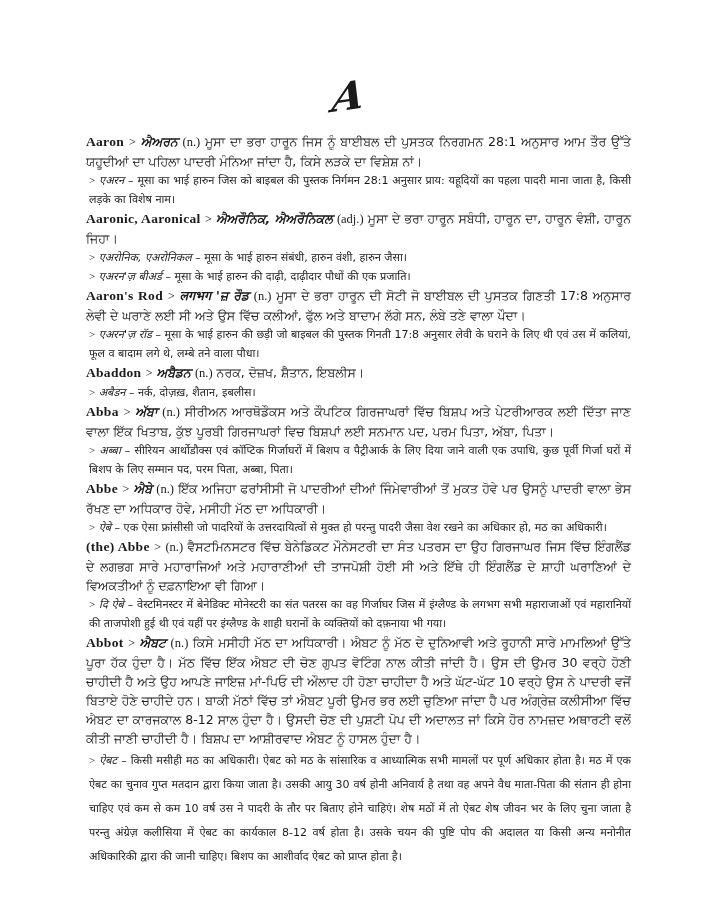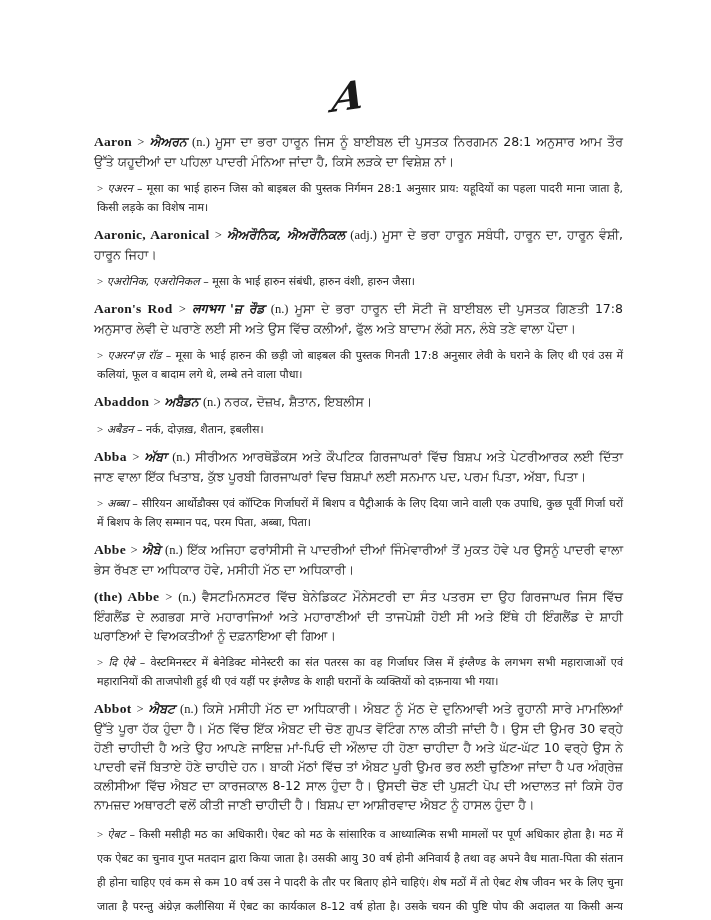--- a/index.html
+++ b/index.html
@@ -23,21 +23,21 @@
     font-weight:bold;
     font-size:40px;
     line-height:1;
     transform:skewX(-14deg) rotate(-8deg);
     margin-left:-14px;
   }
   .content {
     margin:16px 80px 0 86px;
     text-align:justify;
   }
-  p { margin:8px; }
+  p { margin:0; }
   .pa-line { font-size:12.5px; line-height:19px; }
   .hi-line { font-size:11px; line-height:19px; padding-left:3px; }
   .hi-line.wide { line-height:24px; }
   .hw {
     font-family:"Liberation Serif", serif;
     font-weight:bold;
     font-size:13.5px;
     letter-spacing:0.3px;
   }
   .arr { font-family:"Liberation Serif", serif; }
@@ -60,39 +60,41 @@
       <p class="pa-line"><b class="hw">Aaron</b> <span class="arr">&gt;</span> <i class="tr">ਐਅਰਨ</i> <span class="pos">(n.)</span> <span class="def">ਮੂਸਾ ਦਾ ਭਰਾ ਹਾਰੂਨ ਜਿਸ ਨੂੰ ਬਾਈਬਲ ਦੀ ਪੁਸਤਕ ਨਿਰਗਮਨ 28:1 ਅਨੁਸਾਰ ਆਮ ਤੌਰ ਉੱਤੇ ਯਹੂਦੀਆਂ ਦਾ ਪਹਿਲਾ ਪਾਦਰੀ ਮੰਨਿਆ ਜਾਂਦਾ ਹੈ, ਕਿਸੇ ਲੜਕੇ ਦਾ ਵਿਸ਼ੇਸ਼ ਨਾਂ।</span></p>
       <p class="hi-line"><span class="arr">&gt;</span> <i class="tr">एअरन</i> <span class="dash">–</span> <span class="def">मूसा का भाई हारुन जिस को बाइबल की पुस्तक निर्गमन 28:1 अनुसार प्राय: यहूदियों का पहला पादरी माना जाता है, किसी लड़के का विशेष नाम।</span></p>
     </div>
 
     <div class="entry">
       <p class="pa-line"><b class="hw">Aaronic, Aaronical</b> <span class="arr">&gt;</span> <i class="tr">ਐਅਰੌਨਿਕ, ਐਅਰੌਨਿਕਲ</i> <span class="pos">(adj.)</span> <span class="def">ਮੂਸਾ ਦੇ ਭਰਾ ਹਾਰੂਨ ਸਬੰਧੀ, ਹਾਰੂਨ ਦਾ, ਹਾਰੂਨ ਵੰਸ਼ੀ, ਹਾਰੂਨ ਜਿਹਾ।</span></p>
       <p class="hi-line"><span class="arr">&gt;</span> <i class="tr">एअरोनिक, एअरोनिकल</i> <span class="dash">–</span> <span class="def">मूसा के भाई हारुन संबंधी, हारुन वंशी, हारुन जैसा।</span></p>
     </div>
 
     <div class="entry">
+      <p class="hi-line"><span class="arr">&gt;</span> <i class="tr">एअरन'ज़ बीअर्ड</i> <span class="dash">–</span> <span class="def">मूसा के भाई हारुन की दाढ़ी, दाढ़ीदार पौधों की एक प्रजाति।</span></p>
     </div>
 
     <div class="entry">
       <p class="pa-line"><b class="hw">Aaron's Rod</b> <span class="arr">&gt;</span> <i class="tr">लगभग 'ਜ਼ ਰੌਡ</i> <span class="pos">(n.)</span> <span class="def">ਮੂਸਾ ਦੇ ਭਰਾ ਹਾਰੂਨ ਦੀ ਸੋਟੀ ਜੋ ਬਾਈਬਲ ਦੀ ਪੁਸਤਕ ਗਿਣਤੀ 17:8 ਅਨੁਸਾਰ ਲੇਵੀ ਦੇ ਘਰਾਣੇ ਲਈ ਸੀ ਅਤੇ ਉਸ ਵਿੱਚ ਕਲੀਆਂ, ਫੁੱਲ ਅਤੇ ਬਾਦਾਮ ਲੱਗੇ ਸਨ, ਲੰਬੇ ਤਣੇ ਵਾਲਾ ਪੌਦਾ।</span></p>
       <p class="hi-line"><span class="arr">&gt;</span> <i class="tr">एअरन'ज़ रॉड</i> <span class="dash">–</span> <span class="def">मूसा के भाई हारुन की छड़ी जो बाइबल की पुस्तक गिनती 17:8 अनुसार लेवी के घराने के लिए थी एवं उस में कलियां, फूल व बादाम लगे थे, लम्बे तने वाला पौधा।</span></p>
     </div>
 
     <div class="entry">
       <p class="pa-line"><b class="hw">Abaddon</b> <span class="arr">&gt;</span> <i class="tr">ਅਬੈਡਨ</i> <span class="pos">(n.)</span> <span class="def">ਨਰਕ, ਦੋਜ਼ਖ, ਸ਼ੈਤਾਨ, ਇਬਲੀਸ।</span></p>
       <p class="hi-line"><span class="arr">&gt;</span> <i class="tr">अबैडन</i> <span class="dash">–</span> <span class="def">नर्क, दोज़ख़, शैतान, इबलीस।</span></p>
     </div>
 
     <div class="entry">
       <p class="pa-line"><b class="hw">Abba</b> <span class="arr">&gt;</span> <i class="tr">ਅੱਬਾ</i> <span class="pos">(n.)</span> <span class="def">ਸੀਰੀਅਨ ਆਰਥੋਡੌਕਸ ਅਤੇ ਕੌਪਟਿਕ ਗਿਰਜਾਘਰਾਂ ਵਿੱਚ ਬਿਸ਼ਪ ਅਤੇ ਪੇਟਰੀਆਰਕ ਲਈ ਦਿੱਤਾ ਜਾਣ ਵਾਲਾ ਇੱਕ ਖਿਤਾਬ, ਕੁੱਝ ਪੂਰਬੀ ਗਿਰਜਾਘਰਾਂ ਵਿਚ ਬਿਸ਼ਪਾਂ ਲਈ ਸਨਮਾਨ ਪਦ, ਪਰਮ ਪਿਤਾ, ਅੱਬਾ, ਪਿਤਾ।</span></p>
       <p class="hi-line"><span class="arr">&gt;</span> <i class="tr">अब्बा</i> <span class="dash">–</span> <span class="def">सीरियन आर्थोडौक्स एवं कॉप्टिक गिर्जाघरों में बिशप व पैट्रीआर्क के लिए दिया जाने वाली एक उपाधि, कुछ पूर्वी गिर्जा घरों में बिशप के लिए सम्मान पद, परम पिता, अब्बा, पिता।</span></p>
     </div>
 
     <div class="entry">
       <p class="pa-line"><b class="hw">Abbe</b> <span class="arr">&gt;</span> <i class="tr">ਐਬੇ</i> <span class="pos">(n.)</span> <span class="def">ਇੱਕ ਅਜਿਹਾ ਫਰਾਂਸੀਸੀ ਜੋ ਪਾਦਰੀਆਂ ਦੀਆਂ ਜਿੰਮੇਵਾਰੀਆਂ ਤੋਂ ਮੁਕਤ ਹੋਵੇ ਪਰ ਉਸਨੂੰ ਪਾਦਰੀ ਵਾਲਾ ਭੇਸ ਰੱਖਣ ਦਾ ਅਧਿਕਾਰ ਹੋਵੇ, ਮਸੀਹੀ ਮੱਠ ਦਾ ਅਧਿਕਾਰੀ।</span></p>
+      <p class="hi-line"><span class="arr">&gt;</span> <i class="tr">ऐबे</i> <span class="dash">–</span> <span class="def">एक ऐसा फ्रांसीसी जो पादरियों के उत्तरदायित्वों से मुक्त हो परन्तु पादरी जैसा वेश रखने का अधिकार हो, मठ का अधिकारी।</span></p>
     </div>
 
     <div class="entry">
       <p class="pa-line"><b class="hw">(the) Abbe</b> <span class="arr">&gt;</span> <i class="tr"></i> <span class="pos">(n.)</span> <span class="def">ਵੈਸਟਮਿਨਸਟਰ ਵਿੱਚ ਬੇਨੇਡਿਕਟ ਮੌਨੇਸਟਰੀ ਦਾ ਸੰਤ ਪਤਰਸ ਦਾ ਉਹ ਗਿਰਜਾਘਰ ਜਿਸ ਵਿੱਚ ਇੰਗਲੈਂਡ ਦੇ ਲਗਭਗ ਸਾਰੇ ਮਹਾਰਾਜਿਆਂ ਅਤੇ ਮਹਾਰਾਣੀਆਂ ਦੀ ਤਾਜਪੋਸ਼ੀ ਹੋਈ ਸੀ ਅਤੇ ਇੱਥੇ ਹੀ ਇੰਗਲੈਂਡ ਦੇ ਸ਼ਾਹੀ ਘਰਾਣਿਆਂ ਦੇ ਵਿਅਕਤੀਆਂ ਨੂੰ ਦਫ਼ਨਾਇਆ ਵੀ ਗਿਆ।</span></p>
       <p class="hi-line"><span class="arr">&gt;</span> <i class="tr">दि ऐबे</i> <span class="dash">–</span> <span class="def">वेस्टमिनस्टर में बेनेडिक्ट मोनेस्टरी का संत पतरस का वह गिर्जाघर जिस में इंग्लैण्ड के लगभग सभी महाराजाओं एवं महारानियों की ताजपोशी हुई थी एवं यहीं पर इंग्लैण्ड के शाही घरानों के व्यक्तियों को दफ़नाया भी गया।</span></p>
     </div>
 
     <div class="entry">
       <p class="pa-line"><b class="hw">Abbot</b> <span class="arr">&gt;</span> <i class="tr">ਐਬਟ</i> <span class="pos">(n.)</span> <span class="def">ਕਿਸੇ ਮਸੀਹੀ ਮੱਠ ਦਾ ਅਧਿਕਾਰੀ। ਐਬਟ ਨੂੰ ਮੱਠ ਦੇ ਦੁਨਿਆਵੀ ਅਤੇ ਰੂਹਾਨੀ ਸਾਰੇ ਮਾਮਲਿਆਂ ਉੱਤੇ ਪੂਰਾ ਹੱਕ ਹੁੰਦਾ ਹੈ। ਮੱਠ ਵਿੱਚ ਇੱਕ ਐਬਟ ਦੀ ਚੋਣ ਗੁਪਤ ਵੋਟਿੰਗ ਨਾਲ ਕੀਤੀ ਜਾਂਦੀ ਹੈ। ਉਸ ਦੀ ਉਮਰ 30 ਵਰ੍ਹੇ ਹੋਣੀ ਚਾਹੀਦੀ ਹੈ ਅਤੇ ਉਹ ਆਪਣੇ ਜਾਇਜ਼ ਮਾਂ-ਪਿਓ ਦੀ ਔਲਾਦ ਹੀ ਹੋਣਾ ਚਾਹੀਦਾ ਹੈ ਅਤੇ ਘੱਟ-ਘੱਟ 10 ਵਰ੍ਹੇ ਉਸ ਨੇ ਪਾਦਰੀ ਵਜੋਂ ਬਿਤਾਏ ਹੋਣੇ ਚਾਹੀਦੇ ਹਨ। ਬਾਕੀ ਮੱਠਾਂ ਵਿੱਚ ਤਾਂ ਐਬਟ ਪੂਰੀ ਉਮਰ ਭਰ ਲਈ ਚੁਣਿਆ ਜਾਂਦਾ ਹੈ ਪਰ ਅੰਗ੍ਰੇਜ਼ ਕਲੀਸੀਆ ਵਿੱਚ ਐਬਟ ਦਾ ਕਾਰਜਕਾਲ 8-12 ਸਾਲ ਹੁੰਦਾ ਹੈ। ਉਸਦੀ ਚੋਣ ਦੀ ਪੁਸ਼ਟੀ ਪੋਪ ਦੀ ਅਦਾਲਤ ਜਾਂ ਕਿਸੇ ਹੋਰ ਨਾਮਜ਼ਦ ਅਥਾਰਟੀ ਵਲੋਂ ਕੀਤੀ ਜਾਣੀ ਚਾਹੀਦੀ ਹੈ। ਬਿਸ਼ਪ ਦਾ ਆਸ਼ੀਰਵਾਦ ਐਬਟ ਨੂੰ ਹਾਸਲ ਹੁੰਦਾ ਹੈ।</span></p>
       <p class="hi-line wide"><span class="arr">&gt;</span> <i class="tr">ऐबट</i> <span class="dash">–</span> <span class="def">किसी मसीही मठ का अधिकारी। ऐबट को मठ के सांसारिक व आध्यात्मिक सभी मामलों पर पूर्ण अधिकार होता है। मठ में एक ऐबट का चुनाव गुप्त मतदान द्वारा किया जाता है। उसकी आयु 30 वर्ष होनी अनिवार्य है तथा वह अपने वैध माता-पिता की संतान ही होना चाहिए एवं कम से कम 10 वर्ष उस ने पादरी के तौर पर बिताए होने चाहिएं। शेष मठों में तो ऐबट शेष जीवन भर के लिए चुना जाता है परन्तु अंग्रेज़ कलीसिया में ऐबट का कार्यकाल 8-12 वर्ष होता है। उसके चयन की पुष्टि पोप की अदालत या किसी अन्य मनोनीत अधिकारिकी द्वारा की जानी चाहिए। बिशप का आशीर्वाद ऐबट को प्राप्त होता है।</span></p>

